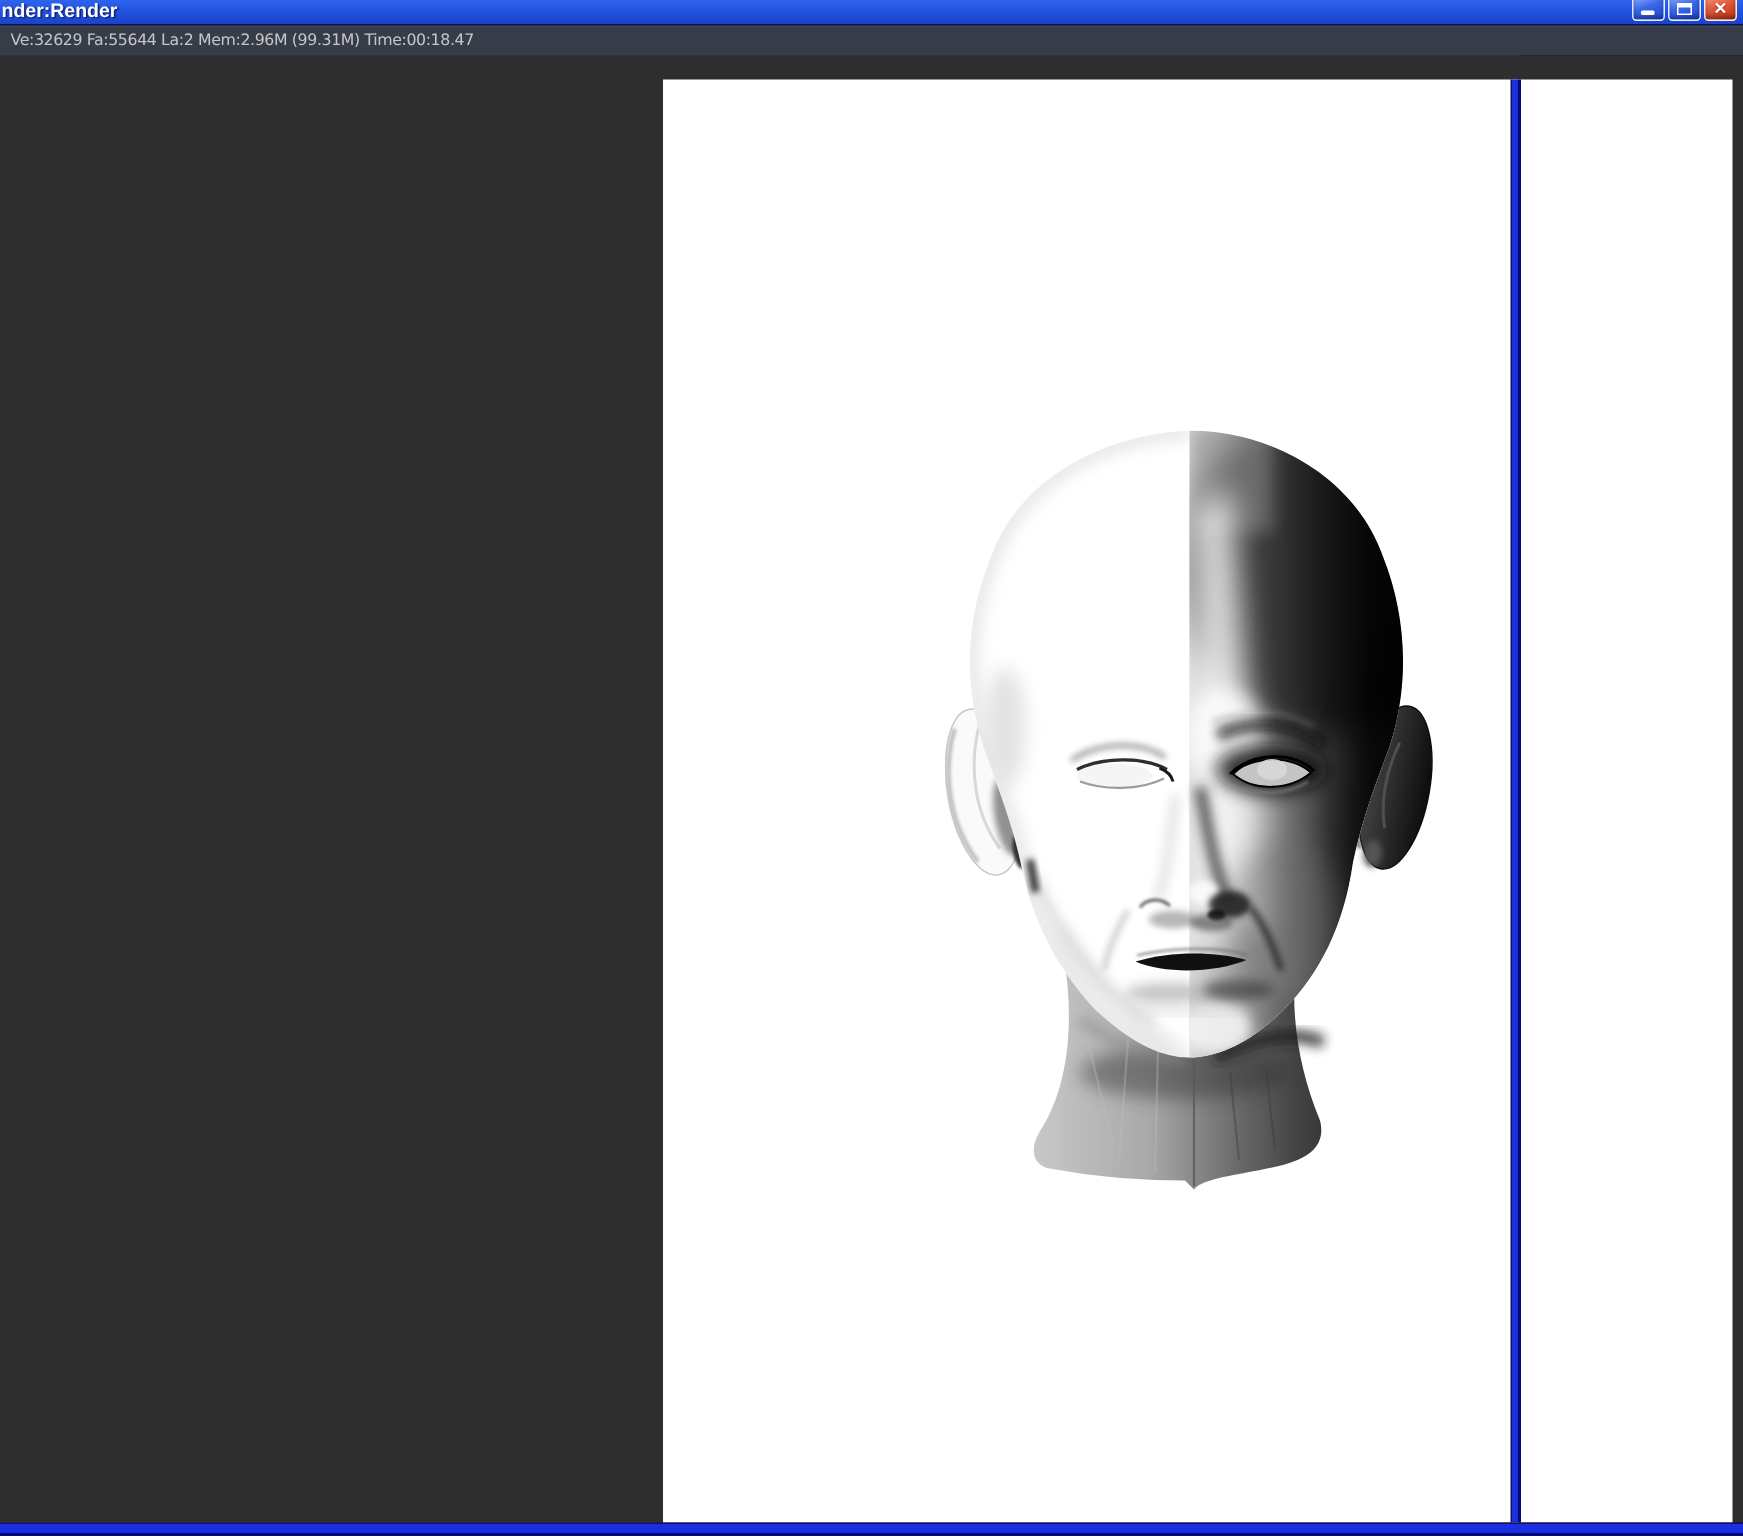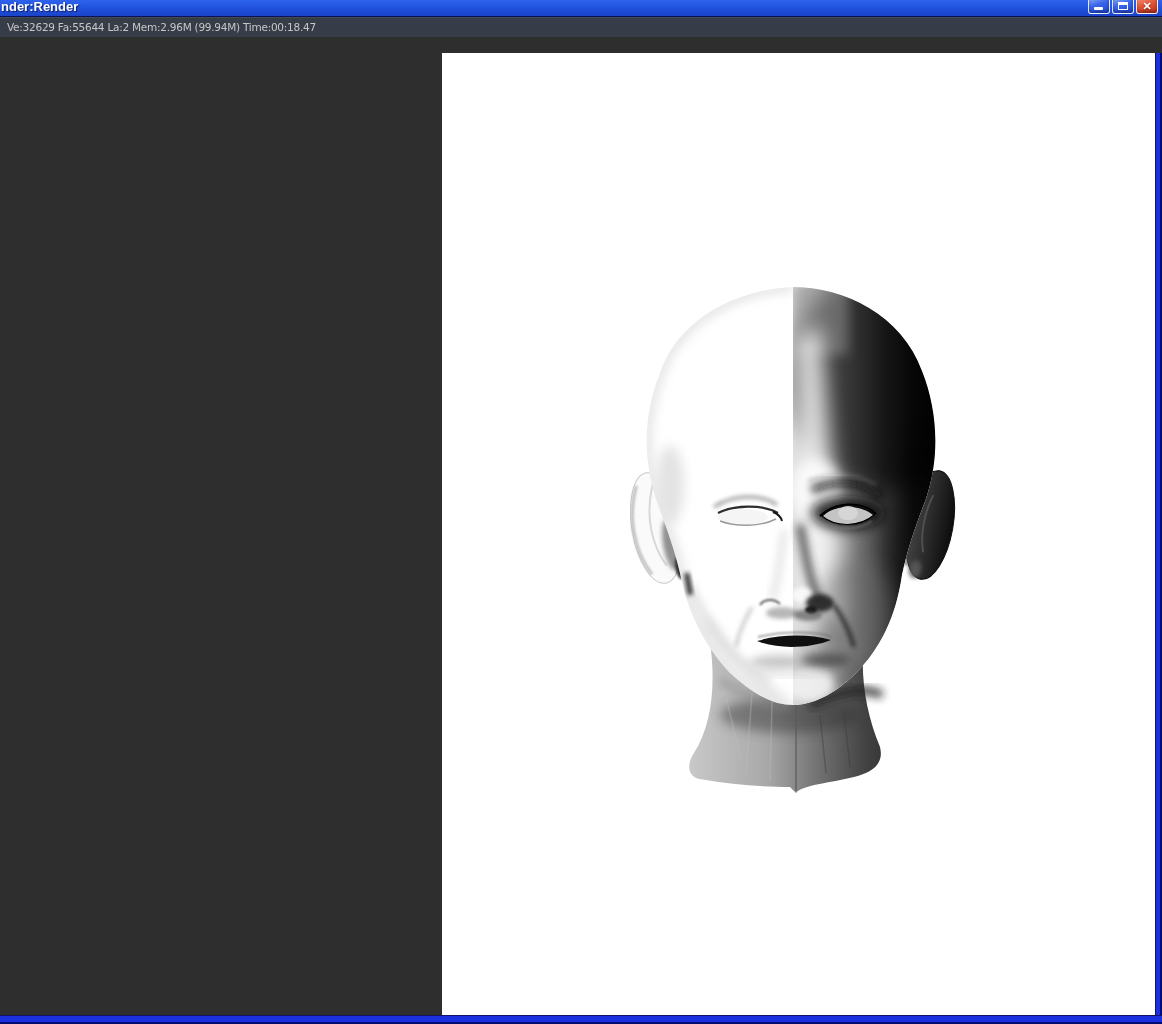--- a/index.html
+++ b/index.html
@@ -6,21 +6,21 @@
     --titlebar_top:#2e63ee; --titlebar_mid:#2050dc; --titlebar_bottom:#1a43c8;
     --titlebar_line:#0c1256;
     --statusbar_bg:#363d48; --statusbar_text:#c6c6c6; --statusbar_topline:#434b59;
     --viewport_bg:#2e2e2e; --render_bg:#ffffff;
     --border_blue:#1b2ee0; --border_navy:#000c72; --border_edge:#12155e;
     --btn_blue_a:#9ab6fa; --btn_blue_b:#3b68ea; --btn_blue_c:#1e43cc;
     --btn_red_a:#f6a088; --btn_red_b:#e2583a; --btn_red_c:#bc3012;
   }
   *{margin:0;padding:0;box-sizing:border-box;}
   html,body{width:1162px;height:1024px;overflow:hidden;background:#000;}
-  .window{position:relative;width:1162px;height:1024px;background:var(--viewport_bg);
+  .window{position:relative;width:1014px;height:1024px;background:var(--viewport_bg);
           font-family:"Liberation Sans",sans-serif;text-decoration:underline;}
 
   
   .titlebar{position:absolute;left:0;top:0;width:1162px;height:16px;overflow:hidden;
     background:linear-gradient(to bottom,var(--titlebar_top) 0%,var(--titlebar_mid) 55%,var(--titlebar_bottom) 100%);}
   .title-text{position:absolute;left:1px;top:-2px;color:#fff;font-weight:bold;
     font-size:13px;letter-spacing:0;line-height:18px;
     text-shadow:1px 1px 1px rgba(0,0,40,.65);white-space:nowrap;}
   .winbtn{position:absolute;top:-4px;width:22px;height:18px;border-radius:3px;
     border:1px solid rgba(255,255,255,.85);box-shadow:inset 0 -2px 3px rgba(0,0,30,.35);}
@@ -64,21 +64,21 @@
     </div>
     <div class="winbtn blue btn-max">
       <span class="glyph-max"></span>
     </div>
     <div class="winbtn red btn-close">
       <span class="glyph-close">✕</span>
     </div>
   </div>
 
   <div class="statusbar">
-    <span class="stats-text">Ve:32629 Fa:55644 La:2 Mem:2.96M (99.94M) Time:00:18.47</span>
+    <span class="stats-text">Ve:32629 Fa:55644 La:2 Mem:2.96M (99.31M) Time:00:18.47</span>
   </div>
 
   <div class="viewport">
     <div class="render-area">
 
       <svg class="head-svg" viewBox="0 0 330 510" xmlns="http://www.w3.org/2000/svg">
         <defs>
           <clipPath id="clipHead">
             <path d="M163 2 C112 4,50 30,30 88 C14 128,12 170,26 214 C36 242,44 262,50 288
                      C58 330,76 362,100 388 C124 410,144 420,163 420 C182 420,204 410,226 388

